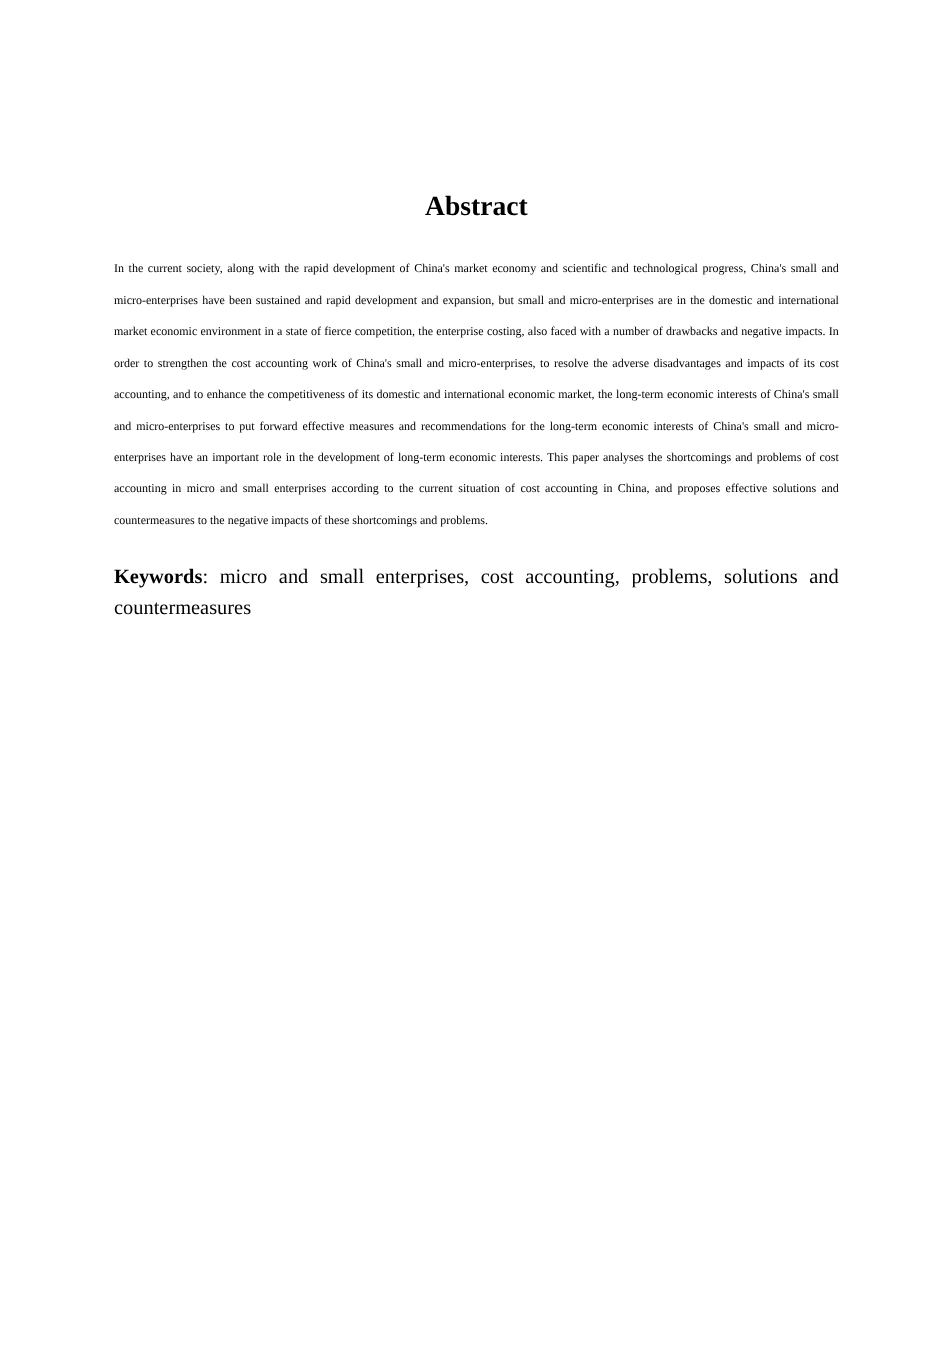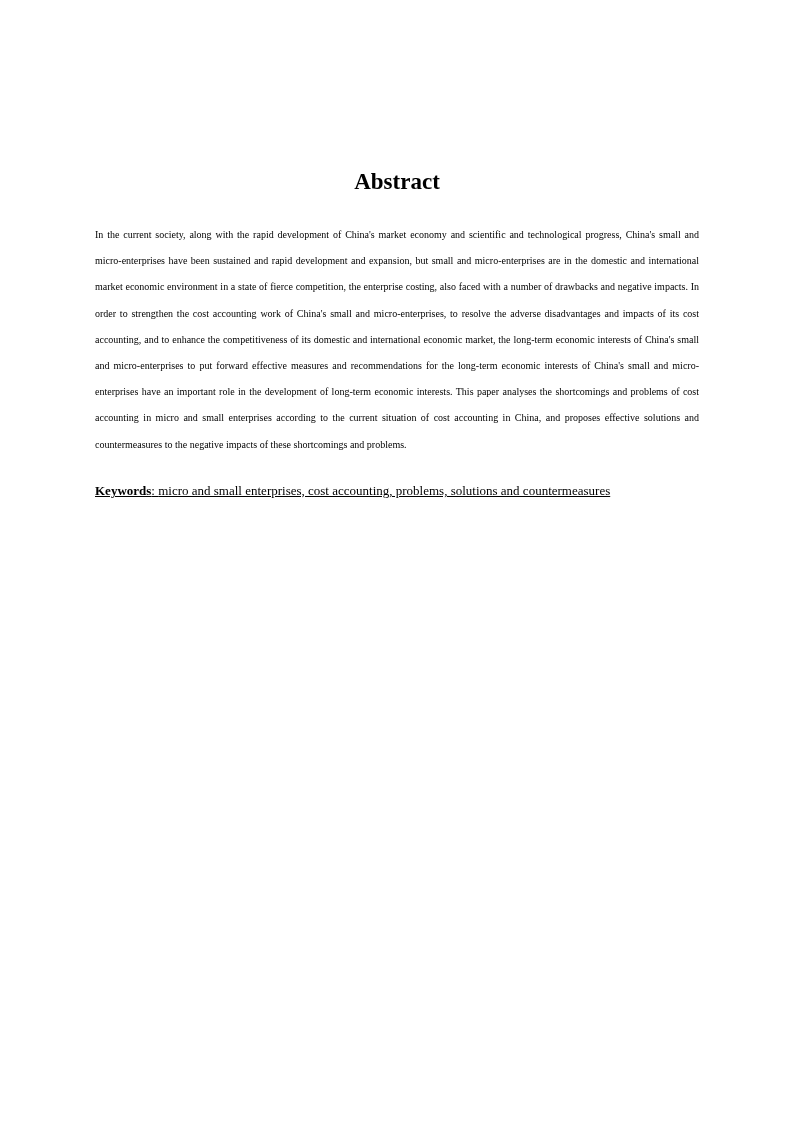--- a/index.html
+++ b/index.html
@@ -11,42 +11,41 @@
       width: 793px;
       height: 1122px;
       position: relative;
       overflow: hidden;
       font-family: "Liberation Serif", serif;
       color: #000000;
     }
     .page {
       position: absolute;
       left: 95px;
-      top: 166px;
+      top: 156px;
       width: 604px;
     }
     .title {
       text-align: center;
       font-weight: bold;
       font-size: 23px;
       line-height: 32px;
       margin: 0 0 24px 0;
     }
     .body-text {
       font-size: 10px;
       line-height: 26.2px;
       text-align: justify;
       margin: 0;
     }
     .keywords {
-      font-size: 13px;
+      font-size: 17px;
       line-height: 26.2px;
       text-align: justify;
       margin: 20px 0 0 0;
-      text-decoration: underline;
     }
     .kw-label {
       font-weight: bold;
     }
   </style>
 </head>
 <body>
 
 <div class="page">
   <h1 class="title">Abstract</h1>

